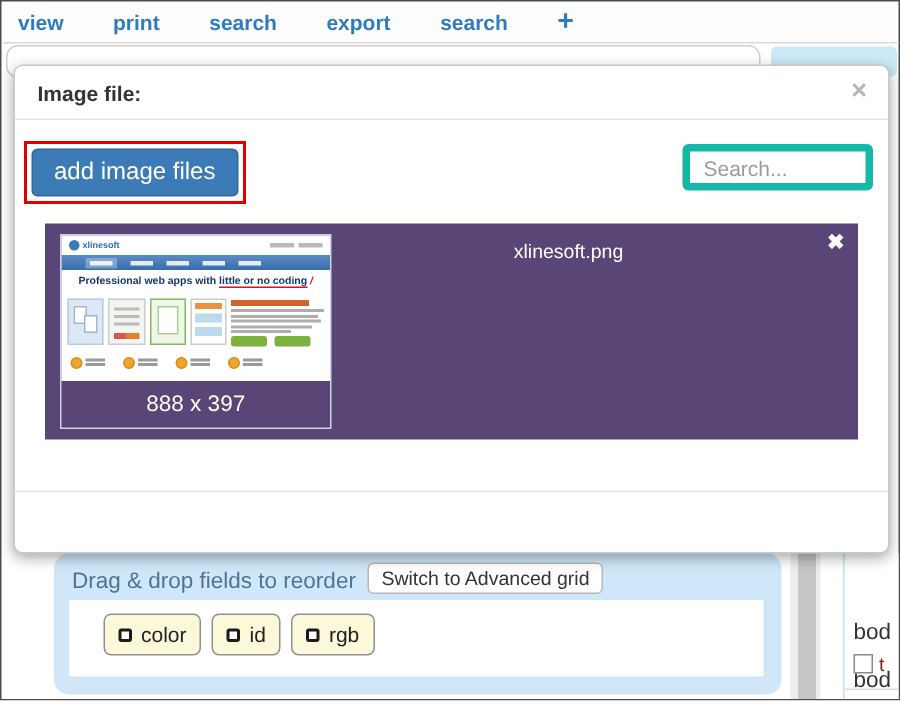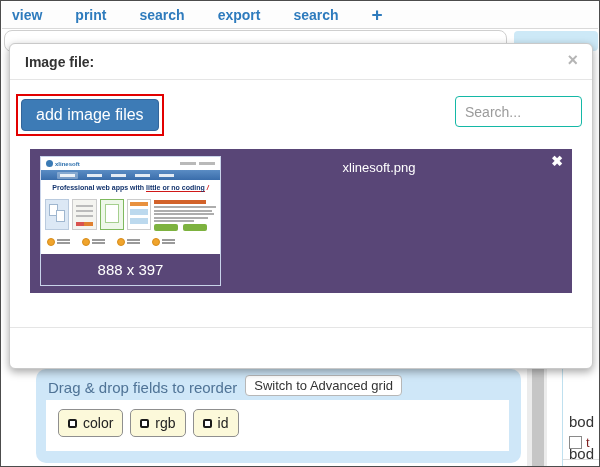--- a/index.html
+++ b/index.html
@@ -18,21 +18,21 @@
   .bg-strip-blue  { position:absolute; left:513px; top:30px; width:84px; height:20px;
                     background:#cde9f7; border-radius:4px; }
 
   .bg-panel { position:absolute; left:35px; top:368px; width:485px; height:94px;
               background:#cfe7f8; border-radius:10px; }
   .bg-panel .drag-row { position:absolute; left:12px; top:6px; display:flex; align-items:flex-end; }
   .drag-label { font-size:15px; color:#4f7396; }
   .switch-btn { margin-left:8px; background:#fff; border:1px solid #b7b7b7; border-radius:4px;
                 padding:2px 8px; font-size:13px; color:#333; cursor:pointer; }
   .fields-box { position:absolute; left:10px; top:31px; right:12px; height:51px; background:#fff; }
-  .chips { display:flex; gap:7px; padding:9px 12px; }
+  .chips { display:flex; gap:7px; padding:9px 12px;margin-left:11px; }
   .chip { display:flex; align-items:center; gap:6px; background:#fcf9da; border:1px solid #8f8f8f;
           border-radius:5px; padding:5px 9px; font-size:14px; color:#222; cursor:grab; }
   .chip .sq { width:9px; height:9px; border:2px solid #1a1a1a; border-radius:2px; background:#fff; }
 
   .scroll-track { position:absolute; left:526px; top:368px; width:20px; height:98px; background:#ececec; }
   .scroll-thumb { position:absolute; left:531px; top:368px; width:12px; height:98px; background:#c6c6c6; }
 
   .right-panel { position:absolute; left:561px; top:368px; width:38px; height:98px;
                  background:#fff; border-left:1px solid #bfe0ef; overflow:hidden; }
   .right-panel .rp-line { position:absolute; left:6px; font-size:15px; color:#333; white-space:nowrap;margin-top:38px; }
@@ -48,21 +48,21 @@
   .modal-header { position:relative; height:36px; border-bottom:1px solid #e5e5e5; }
   .modal-title { position:absolute; left:15px; top:10px; font-size:14px; color:#333;font-weight:bold; }
   .modal-close { position:absolute; right:14px; top:7px; font-size:18px; font-weight:bold;
                  color:#b5b5b5; cursor:pointer; line-height:1; }
   .modal-body { position:relative; height:268px; }
 
   .red-outline { position:absolute; left:6px; top:14px; border:2px solid #e20000; padding:3px; }
   .add-btn { background:#3d7bb6; border:1px solid #33659a; border-radius:4px; color:#fff;
              font-size:16px; padding:6px 14px; cursor:pointer; font-family:"Liberation Sans",sans-serif; }
   .search-input { position:absolute; right:10px; top:16px; width:127px; height:31px;
-                  border:1px solid #14b8a6; border-radius:4px; padding:0 9px; font-size:14px; color:#555;
+                  border:5px solid #14b8a6; border-radius:4px; padding:0 9px; font-size:14px; color:#555;
                   font-family:"Liberation Sans",sans-serif; outline:none; }
   .search-input::placeholder { color:#9b9b9b; }
 
   .purple-panel { position:absolute; left:20px; top:69px; right:20px; height:144px; background:#594677; }
   .file-name { position:absolute; left:200px; right:44px; top:11px; text-align:center;
                color:#fff; font-size:13px; }
   .file-remove { position:absolute; right:9px; top:4px; color:#fff; font-size:14px; font-weight:bold; cursor:pointer; }
 
   .thumb-wrap { position:absolute; left:10px; top:7px; width:181px; border:1px solid #c9d4ea; }
   .thumb-img { width:179px; height:97px; background:#fff; overflow:hidden; position:relative; }
@@ -132,25 +132,25 @@
       <button class="switch-btn">Switch to Advanced grid</button>
     </div>
     <div class="fields-box">
       <div class="chips">
         <div class="chip">
           <span class="sq"></span>
           <span>color</span>
         </div>
         <div class="chip">
           <span class="sq"></span>
-          <span>rgb</span>
+          <span>id</span>
         </div>
         <div class="chip">
           <span class="sq"></span>
-          <span>id</span>
+          <span>rgb</span>
         </div>
       </div>
     </div>
   </div>
 
   <div class="scroll-track"></div>
   <div class="scroll-thumb"></div>
 
   <div class="right-panel">
     <span class="rp-line rp1">bod</span>

